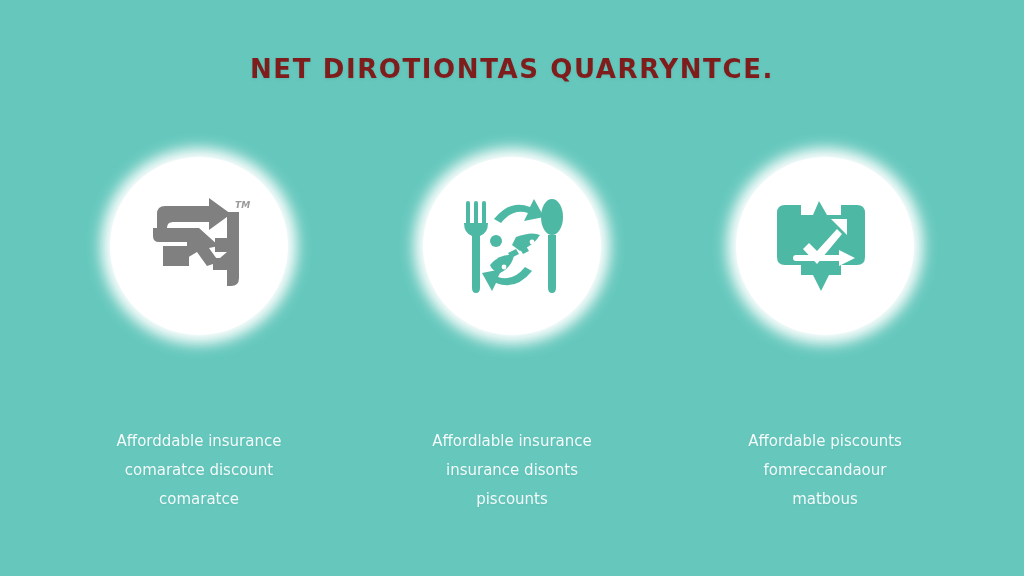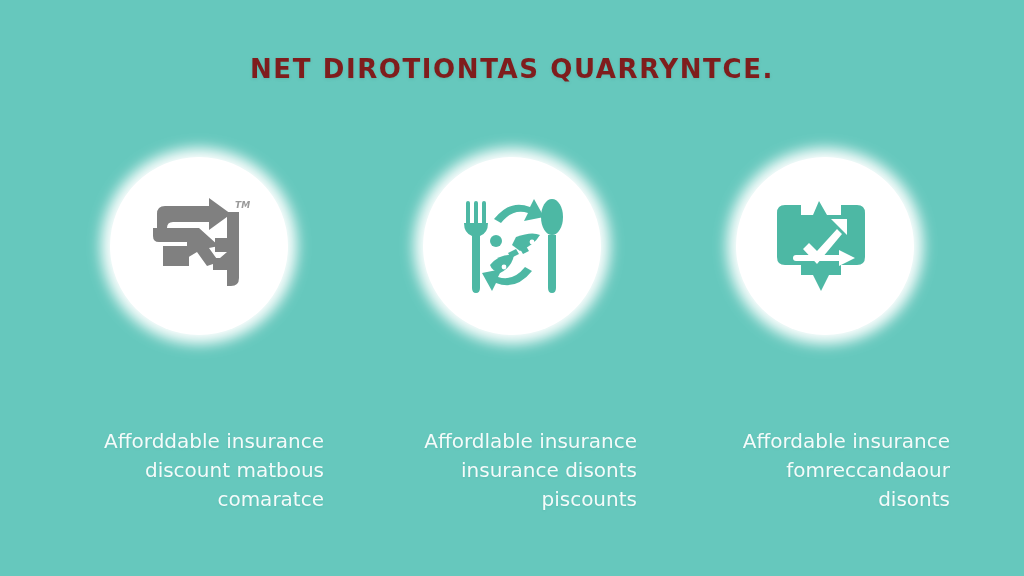--- a/index.html
+++ b/index.html
@@ -98,23 +98,23 @@
   }
   .icon-art svg {
     display: block;
     filter: blur(0.35px);
   }
 
   
   .caption {
     margin-top: 85px;
     width: 250px;
-    text-align: right;
+    text-align: center;
     font-family: "DejaVu Sans", sans-serif;
-    font-size: 20px;
+    font-size: 15px;
     line-height: 29px;
     color: rgba(255,255,255,0.93);
     text-shadow: 0 1px 2px rgba(70,160,150,0.22);
   }
   .caption .cl {
     display: block;
   }
 </style>
 </head>
 <body>
@@ -137,21 +137,21 @@
               <path d="M20 52 h26 v20 h-26 z"></path>
               <path d="M84 18 h12 v66 q0 8 -8 8 h-4 v-22 h-14 l14 -12 h-12 v-14 h12 z"></path>
               <path d="M70 64 h20 v12 h-20 z"></path>
             </g>
             <text x="92" y="14" font-family="DejaVu Sans, sans-serif" font-size="9" font-weight="bold" fill="#9a9a9a">TM</text>
           </svg>
         </div>
       </div>
       <div class="caption">
         <span class="cl">Afforddable insurance</span>
-        <span class="cl">discount matbous</span>
+        <span class="cl">comaratce discount</span>
         <span class="cl">comaratce</span>
       </div>
     </div>
 
     <div class="column">
       <div class="circle-wrap">
         <div class="circle-glow"></div>
         <div class="circle-core"></div>
         <div class="icon-art">
           <svg width="112" height="106" viewBox="0 0 112 106">
@@ -205,20 +205,20 @@
               <path d="M36 56 l6 -6 8 8 20 -22 5 5 -25 30 -14 -15 z"></path>
               <path d="M64 26 h16 v16 l-6 -6 -10 -10 z"></path>
 
               <rect x="26" y="62" width="50" height="6" rx="3"></rect>
               <path d="M72 57 l16 8 -16 8 z"></path>
             </g>
           </svg>
         </div>
       </div>
       <div class="caption">
-        <span class="cl">Affordable insurance</span>
+        <span class="cl">Affordable piscounts</span>
         <span class="cl">fomreccandaour</span>
-        <span class="cl">disonts</span>
+        <span class="cl">matbous</span>
       </div>
     </div>
 
   </div>
 </div>
 
 </body></html>

